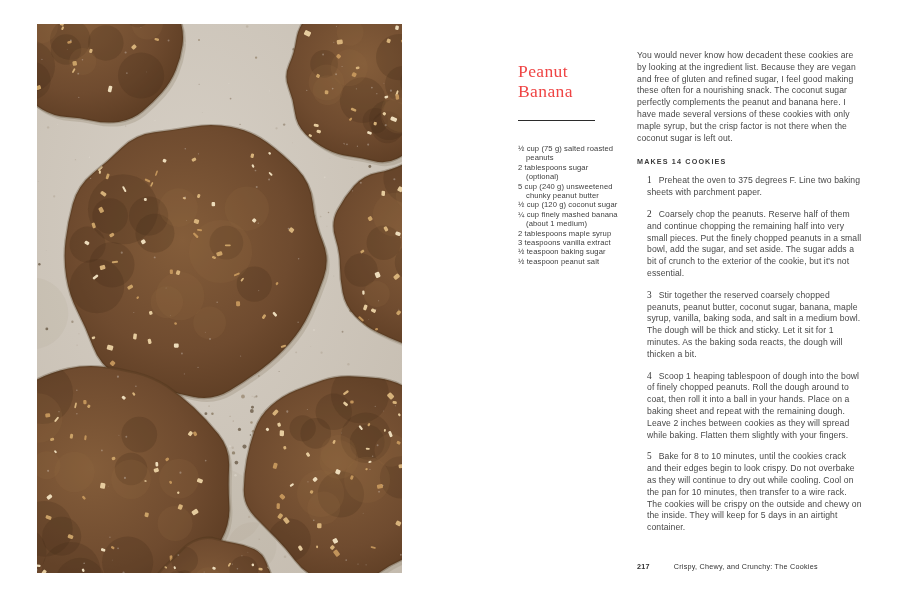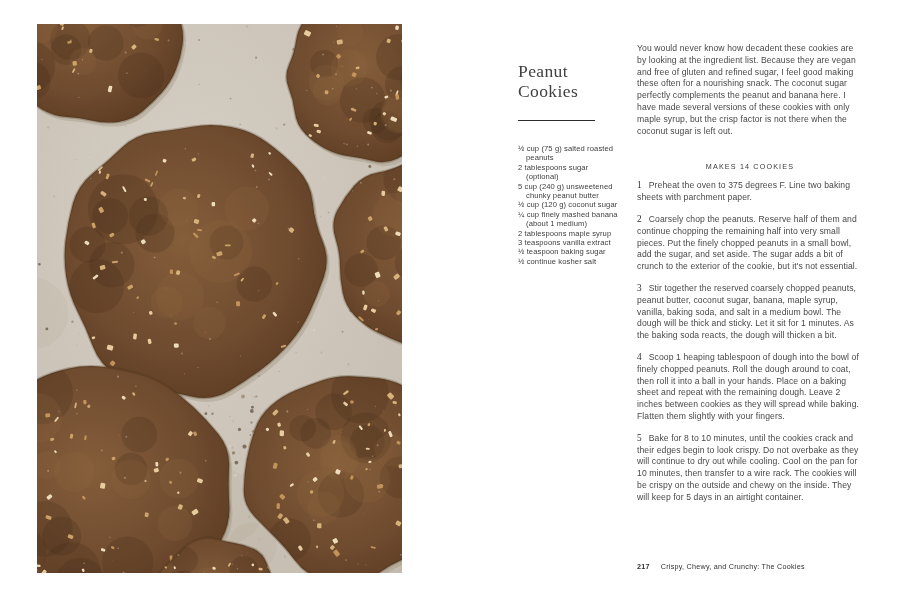--- a/index.html
+++ b/index.html
@@ -11,50 +11,50 @@
   .photo {
     position: absolute; left: 37px; top: 24px; width: 365px; height: 549px;
     overflow: hidden; background: #ccc4b8;
   }
   .photo svg { display: block; width: 100%; height: 100%; }
   
   .title-col { position: absolute; left: 518px; top: 61px; width: 112px; }
   .title {
     font-family: "Liberation Serif", serif; font-weight: 400;
     font-size: 17.5px; line-height: 20px; letter-spacing: 0.4px;
-    color: #404040; margin: 0;
+    color: #ef4444; margin: 0;
   }
   .divider {
     border: none; border-top: 1.3px solid #2b2b2b;
     width: 77px; margin: 19px 0 0 0;
   }
   .ingredients { list-style: none; margin: 23px 0 0 0; padding: 0; width: 103px; }
   .ingredient {
     font-size: 7.6px; line-height: 9.4px; color: #3d3d3d;
     padding-left: 8px; text-indent: -8px; letter-spacing: 0.1px;
   }
   
-  .body-col { position: absolute; left: 637px; top: 43px; width: 226px; color: #484848; }
+  .body-col { position: absolute; left: 637px; top: 50px; width: 226px; color: #484848; }
   .intro { font-size: 8.6px; line-height: 11.8px; margin: 0 0 11px 0; letter-spacing: 0.1px; }
   .yield {
-    font-size: 7.2px; font-weight: 400; letter-spacing: 1.15px;
-    color: #3a3a3a; margin: 25px 0 0 0; text-align: center;
+    font-size: 7.2px; font-weight: 700; letter-spacing: 1.15px;
+    color: #3a3a3a; margin: 13px 0 0 0;
   }
   .steps { margin-top: 9px; }
-  .step { font-size: 8.6px; line-height: 11.8px; margin: 0 0 10px 0; letter-spacing: 0.1px; }
+  .step { font-size: 8.6px; line-height: 11.8px; margin: 0 0 10px 10px; letter-spacing: 0.1px; }
   .step-num {
     font-family: "Liberation Serif", serif; font-size: 9.3px;
     color: #303030; margin-right: 7px;
   }
   
   .footer {
     position: absolute; left: 637px; top: 562px;
     font-size: 7.2px; color: #303030; letter-spacing: 0.25px;
   }
-  .footer .page-num { margin-right: 11px; font-weight: 700; }
+  .footer .page-num { margin-right: 24px; font-weight: 700; }
 </style>
 </head>
 <body>
 
 <div class="page">
 
   <div class="photo">
     <svg id="photo-svg" viewBox="0 0 365 549" preserveAspectRatio="none">
         <defs>
           <radialGradient id="gParch" cx="0.42" cy="0.35" r="0.95">
@@ -1022,33 +1022,33 @@
           <circle cx="340.601356449537" cy="421.1735114760697" r="0.9572700195014476" fill="#ffffff" opacity="0.28"></circle>
           <circle cx="309.19586995737626" cy="536.0144333249889" r="0.8789830760098993" fill="#ffffff" opacity="0.28"></circle>
         </g>
         <path d="M 411.7551570478347 463.7821260456709 Q 406.8752215970094 477.56425209134187 405.24904948328333 492.9020195077337 Q 403.6228773695573 508.2397869241255 392.5432296288697 518.6254861695686 Q 381.46358188818215 529.0111854150117 367.7845174637484 534.5097862222133 Q 354.1054530393146 540.0083870294148 341.3580376031055 549.2913245313063 Q 328.6106221668964 558.5742620331977 312.93863031835207 559.0010975446144 Q 297.26663846980773 559.4279330560311 282.4819834333771 554.3134733770723 Q 267.69732839694643 549.1990136981135 258.2453579933258 536.6486972223059 Q 248.79338758970522 524.0983807464984 238.8622442173716 514.063090813446 Q 228.93110084503797 504.0278008803937 217.73885500991256 492.64266834489916 Q 206.54660917478714 481.2575358094046 206.7588817554019 465.6287679047023 Q 206.9711543360166 450 209.75697659880933 435.2515521696641 Q 212.54279886160208 420.50310433932816 217.5021984659287 406.15880324194967 Q 222.4615980702553 391.8145021445712 233.81480336253347 381.7661055359806 Q 245.16800865481164 371.71770892739 258.72622190624884 366.28152898156077 Q 272.28443515768606 360.8453490357316 285.58553303588974 356.34235545941345 Q 298.8866309140935 351.8393618830953 312.9403285742073 352.25438576559293 Q 326.9940262343211 352.66940964809055 341.4944798774608 354.2618187409646 Q 355.9949335206004 355.8542278338386 368.83168269618716 363.30331646764097 Q 381.66843187177386 370.75240510144334 394.4298642851309 380.1096671622204 Q 407.191296698488 389.4669292229974 407.1442686672342 405.91874322993846 Q 407.0972406359804 422.3705572368795 411.86616656732025 436.1852786184397 Q 416.6350924986601 450 411.7551570478347 463.7821260456709 Z" fill="none" stroke="#452d17" stroke-opacity="0.28" stroke-width="2.4"></path>
       </svg>
   </div>
 
   <div class="title-col">
     <h1 class="title" id="recipe-title">
         <div>Peanut</div>
-        <div>Cookies</div>
+        <div>Banana</div>
       </h1>
     <hr class="divider">
     <ul class="ingredients" id="ingredients-list">
         <li class="ingredient">½ cup (75 g) salted roasted peanuts</li>
         <li class="ingredient">2 tablespoons sugar (optional)</li>
         <li class="ingredient">5 cup (240 g) unsweetened chunky peanut butter</li>
         <li class="ingredient">½ cup (120 g) coconut sugar</li>
         <li class="ingredient">¼ cup finely mashed banana (about 1 medium)</li>
         <li class="ingredient">2 tablespoons maple syrup</li>
         <li class="ingredient">3 teaspoons vanilla extract</li>
         <li class="ingredient">½ teaspoon baking sugar</li>
-        <li class="ingredient">½ continue kosher salt</li>
+        <li class="ingredient">½ teaspoon peanut salt</li>
       </ul>
   </div>
 
   <div class="body-col">
     <p class="intro">You would never know how decadent these cookies are by looking at the ingredient list. Because they are vegan and free of gluten and refined sugar, I feel good making these often for a nourishing snack. The coconut sugar perfectly complements the peanut and banana here. I have made several versions of these cookies with only maple syrup, but the crisp factor is not there when the coconut sugar is left out.</p>
     <div class="yield">MAKES 14 COOKIES</div>
     <div class="steps" id="steps">
         <p class="step"><span class="step-num">1</span><span>Preheat the oven to 375 degrees F. Line two baking sheets with parchment paper.</span></p>
         <p class="step"><span class="step-num">2</span><span>Coarsely chop the peanuts. Reserve half of them and continue chopping the remaining half into very small pieces. Put the finely chopped peanuts in a small bowl, add the sugar, and set aside. The sugar adds a bit of crunch to the exterior of the cookie, but it's not essential.</span></p>
         <p class="step"><span class="step-num">3</span><span>Stir together the reserved coarsely chopped peanuts, peanut butter, coconut sugar, banana, maple syrup, vanilla, baking soda, and salt in a medium bowl. The dough will be thick and sticky. Let it sit for 1 minutes. As the baking soda reacts, the dough will thicken a bit.</span></p>

